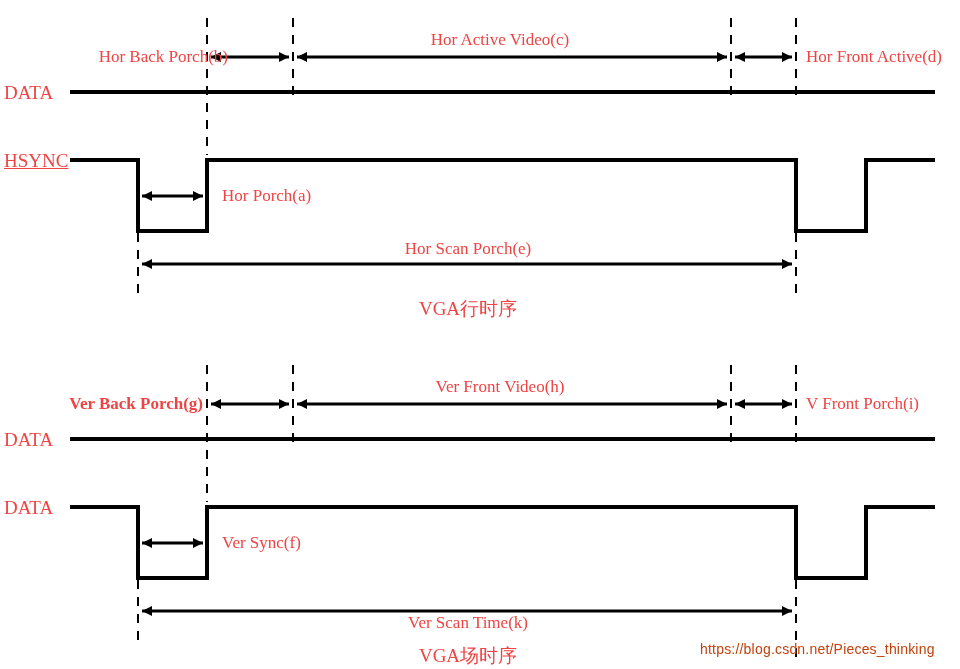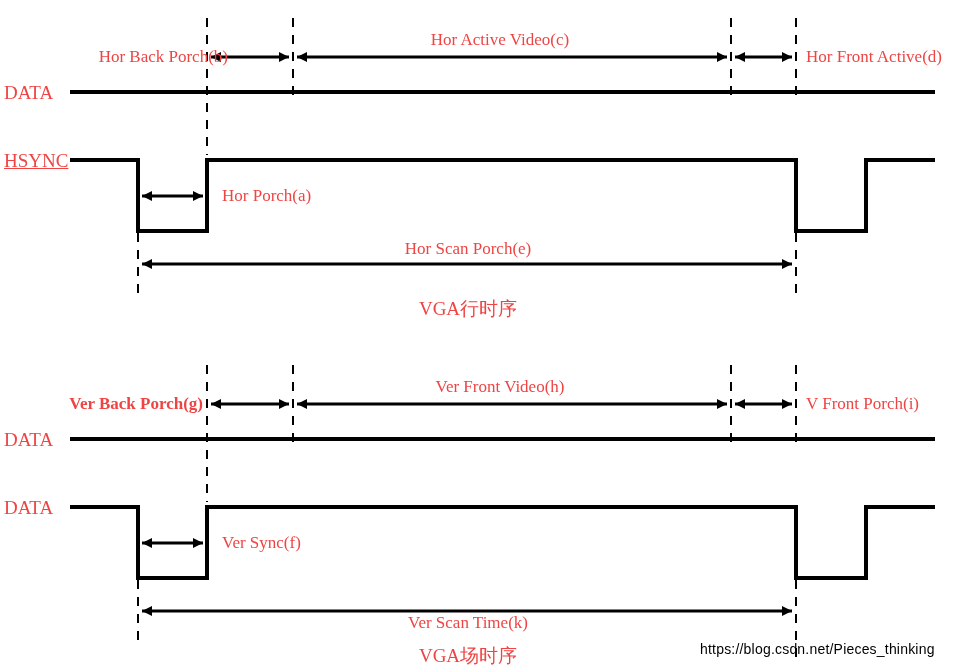--- a/index.html
+++ b/index.html
@@ -35,21 +35,21 @@
   .lbl-signal {
     font-size: 19px;
   }
   .lbl-caption {
     font-size: 19px;
   }
   .watermark {
     position: absolute;
     font-family: "Liberation Sans", "DejaVu Sans", sans-serif;
     font-size: 14px;
-    color: #000000;
+    color: #c2410c;
     white-space: nowrap;
     letter-spacing: 0.2px;
   }
   .anchor-right { transform: translateX(-100%); }
   .anchor-center { transform: translateX(-50%); }
 </style>
 </head>
 <body>
 
 <div id="diagram-root">

